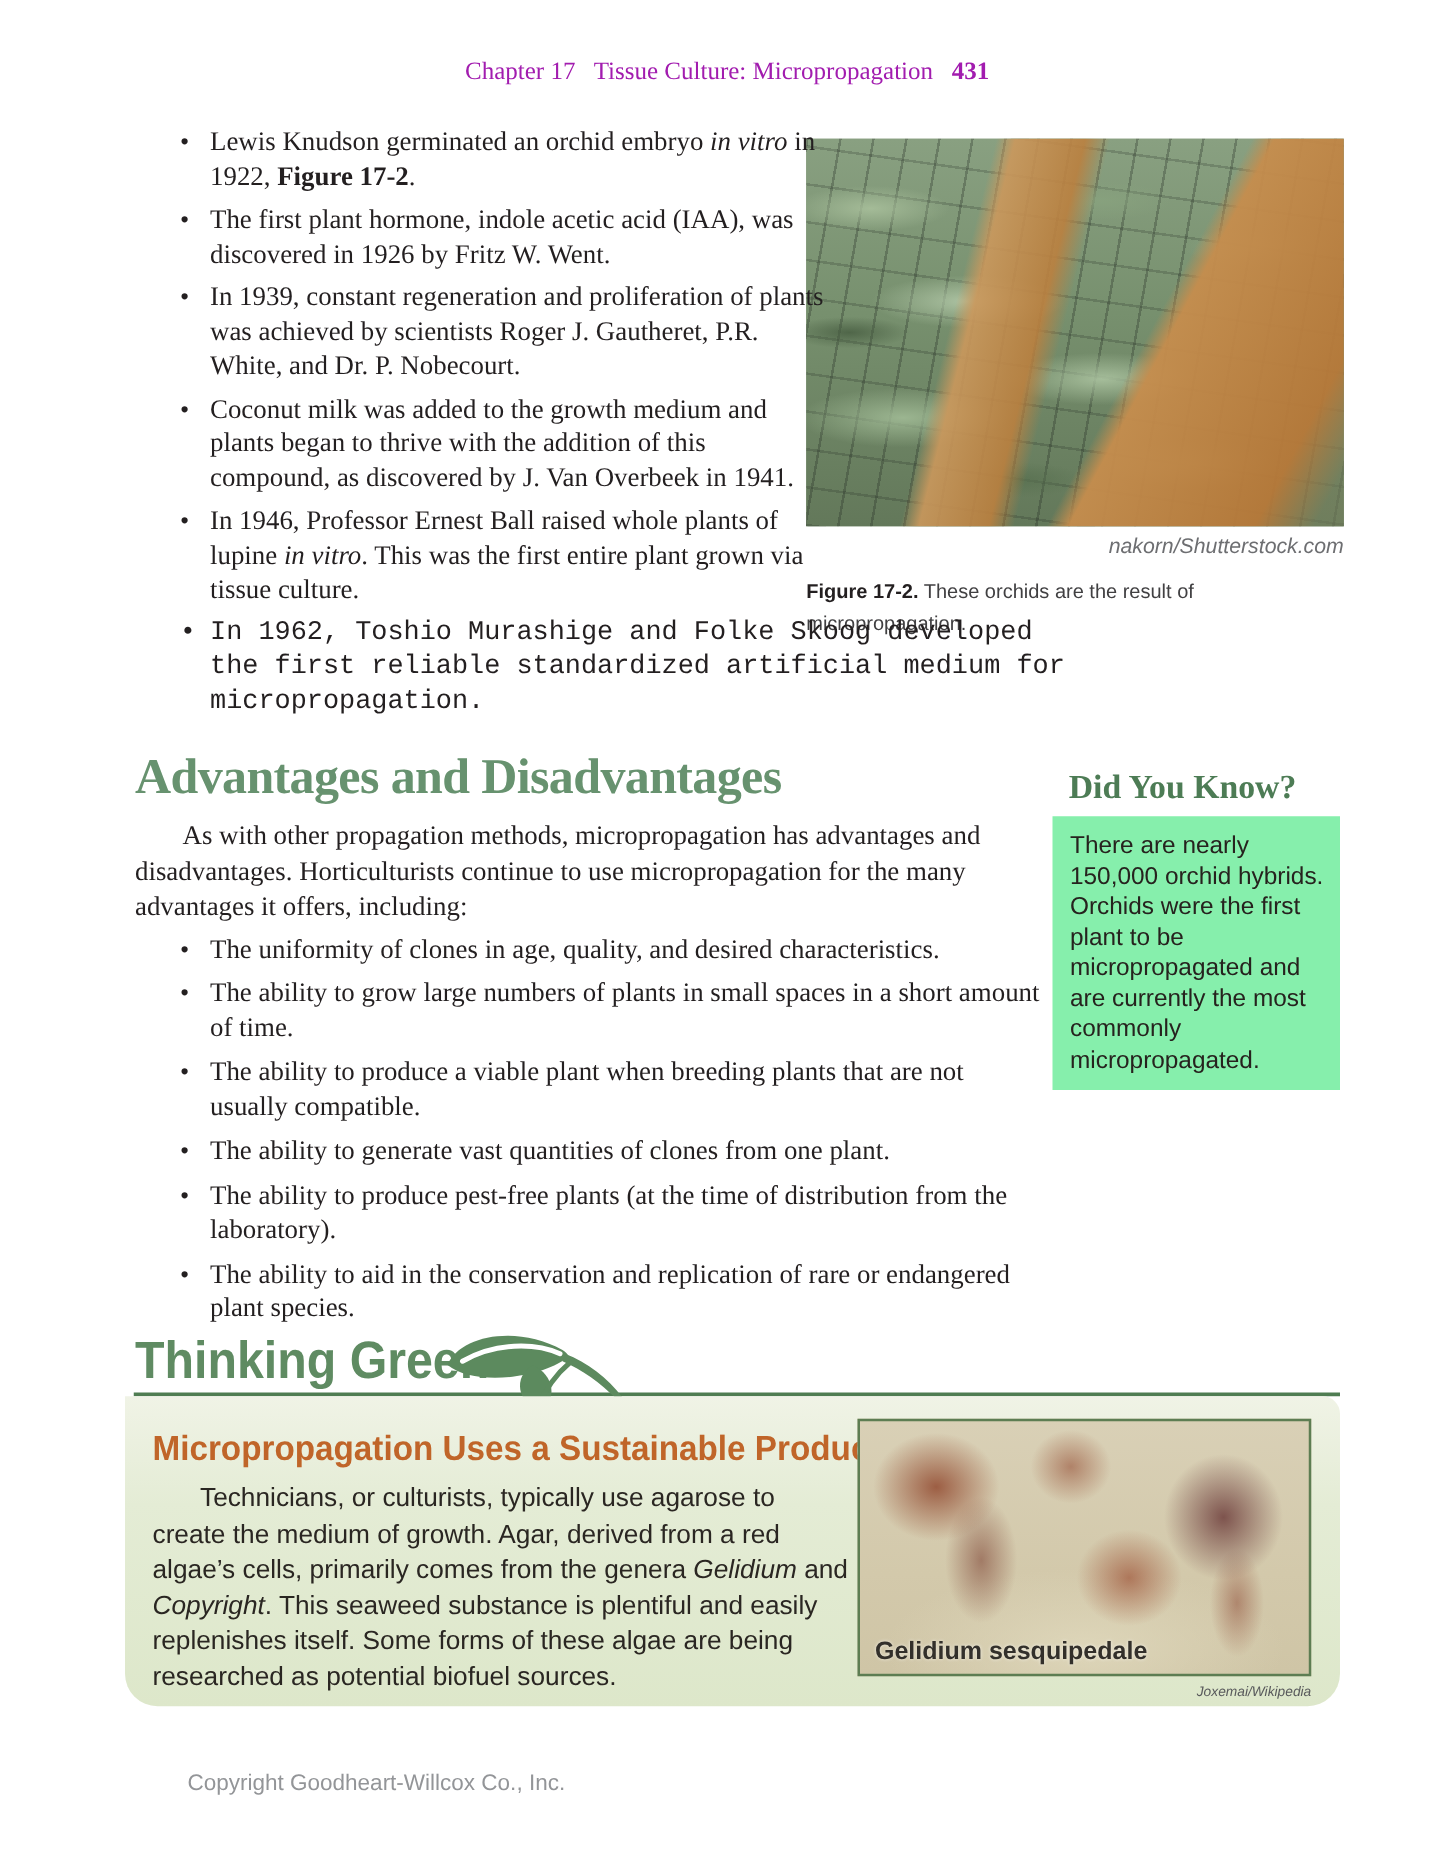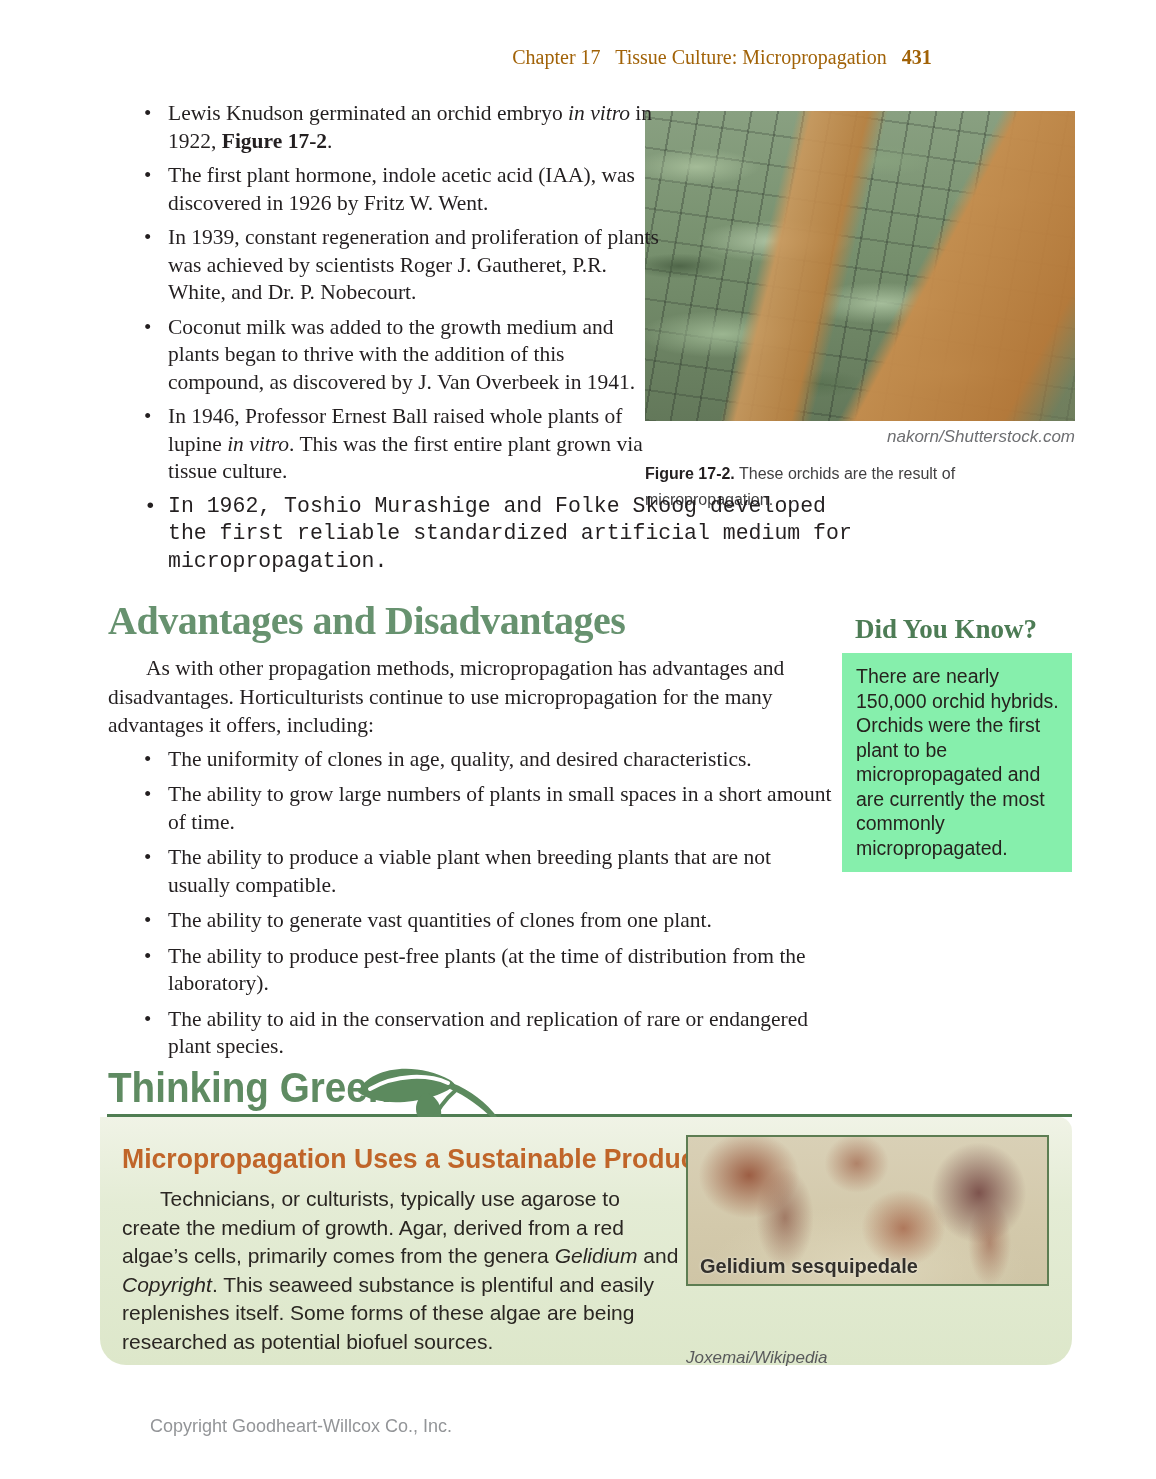--- a/index.html
+++ b/index.html
@@ -6,21 +6,21 @@
   html,body { background:#ffffff; }
   .page {
     position:relative; width:1156px; height:1479px; margin:0 auto;
     background:#ffffff; overflow:hidden;
     font-family:"Liberation Serif", serif; color:#231f20;
   }
 
   
   .running-head {
     position:absolute; top:46px; left:372px; width:700px;
-    text-align:center; font-size:20px; color:#a16207;
+    text-align:left; font-size:20px; color:#a21caf;
   }
   .running-head .chap { margin-right:10px; }
   .running-head .folio { font-weight:bold; margin-left:10px; }
 
   
   .main-col { position:absolute; left:108px; top:100px; width:770px; }
 
   ul.dotlist { list-style:none; }
   ul.dotlist > li {
     position:relative; padding-left:60px; max-width:556px;
@@ -116,42 +116,42 @@
     font-size:28px; color:#c06529;
     transform:scaleX(0.95); transform-origin:left top; white-space:nowrap;
   }
   .tg-body {
     position:absolute; left:22px; top:68px; width:558px;
     font-family:"Liberation Sans", sans-serif;
     font-size:21px; line-height:28.5px; color:#2a2622;
     text-indent:38px;
   }
   .seaweed-fig {
-    position:absolute; left:586px; top:18px; width:363px; height:151px;
+    position:absolute; left:586px; top:18px; width:363px; height:206px;
     border:2px solid #5d7d52; overflow:hidden;
     background-color:#d7cdb0;
     background-image:
       radial-gradient(ellipse 70px 60px at 17% 26%, rgba(146,74,48,0.85), rgba(146,74,48,0) 72%),
       radial-gradient(ellipse 40px 70px at 27% 55%, rgba(120,58,44,0.55), rgba(120,58,44,0) 72%),
       radial-gradient(ellipse 46px 42px at 47% 18%, rgba(150,80,55,0.6), rgba(150,80,55,0) 70%),
       radial-gradient(ellipse 60px 55px at 60% 62%, rgba(158,84,56,0.7), rgba(158,84,56,0) 70%),
       radial-gradient(ellipse 66px 70px at 81% 38%, rgba(110,62,60,0.85), rgba(110,62,60,0) 72%),
       radial-gradient(ellipse 30px 60px at 84% 72%, rgba(140,70,50,0.5), rgba(140,70,50,0) 72%),
       radial-gradient(ellipse 200px 80px at 50% 90%, rgba(225,218,190,0.8), rgba(225,218,190,0) 80%),
       linear-gradient(180deg, #d9d0b6 0%, #d3c9ab 60%, #cfc5a6 100%);
   }
   .seaweed-label {
     position:absolute; left:12px; bottom:6px;
     font-family:"Liberation Sans", sans-serif; font-weight:bold;
     font-size:20px; color:#33302b; text-shadow:0 0 3px rgba(255,255,255,0.7);
   }
   .seaweed-credit {
-    position:absolute; left:586px; top:231px; width:363px; 
+    position:absolute; left:586px; top:231px; width:363px; text-align:right;
     font-family:"Liberation Sans", sans-serif; font-style:italic;
-    font-size:17px; color:#58595b;
+    font-size:11px; color:#58595b;
   }
 
   
   .footer {
     position:absolute; left:108px; top:1416px;
     font-family:"Liberation Sans", sans-serif;
     font-size:18px; color:#939598;margin-left:42px;
   }
 </style>
 </head>

